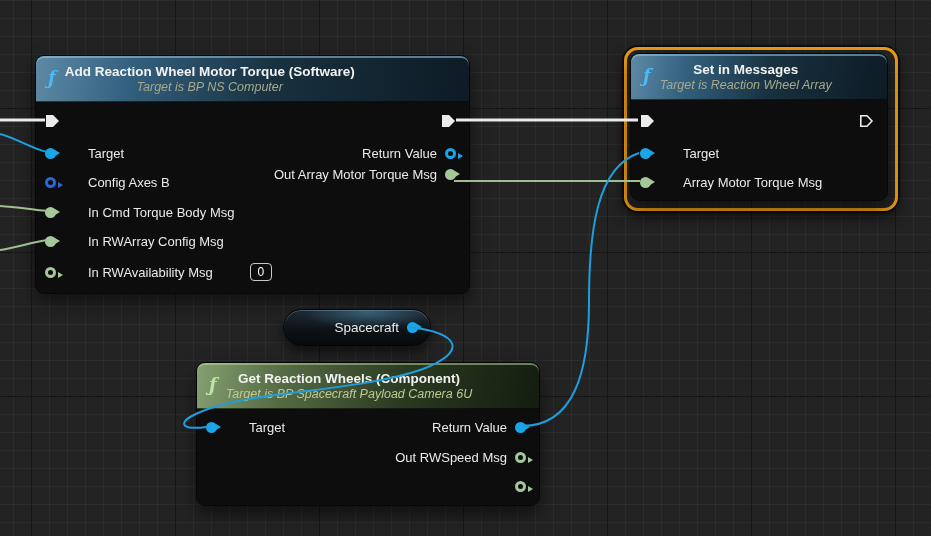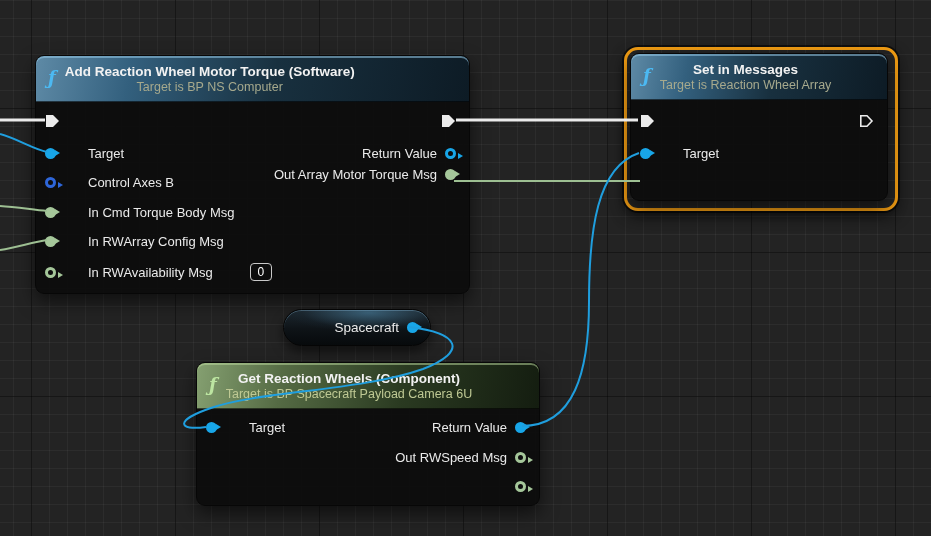--- a/index.html
+++ b/index.html
@@ -37,21 +37,21 @@
     box-shadow:inset 0 2px 0 rgba(190,220,160,0.5);
   }
   .fn{
     font-family:"DejaVu Serif", serif;font-style:italic;font-weight:bold;
     font-size:18px;line-height:1;flex:none;margin-top:-2px;
   }
   .head.blue .fn{color:#4cb9f2;}
   .head.green .fn{color:#bce5a1;}
   .ht{display:flex;flex-direction:column;gap:1px;min-width:0;text-align:center;}
   .title{font-size:13.5px;font-weight:bold;color:#f2f2f2;white-space:nowrap;}
-  .sub{font-size:12.5px;white-space:nowrap;}
+  .sub{font-size:12.5px;font-style:italic;white-space:nowrap;}
   .head.blue .sub{color:#a6a98d;}
   .head.green .sub{color:#bfc994;}
 
   .row{position:absolute;display:flex;align-items:center;gap:8px;height:20px;}
   .row.l{left:9px;gap:32px;}
   .row.r{right:13px;flex-direction:row-reverse;}
   .pl{font-size:13px;color:#eaeaea;white-space:nowrap;}
 
   .pc{width:11px;height:11px;border-radius:50%;position:relative;flex:none;box-sizing:border-box;}
   .pc::after{
@@ -117,21 +117,21 @@
         <path d="M1 1 L8 1 L14 7 L8 13 L1 13 Z" fill="#ebebeb"></path>
       </svg>
     </div>
 
     <div class="row l" style="top:87px">
       <span class="pc c-obj filled"></span>
       <span class="pl">Target</span>
     </div>
     <div class="row l" style="top:116px">
       <span class="pc c-struct hollow"></span>
-      <span class="pl">Control Axes B</span>
+      <span class="pl">Config Axes B</span>
     </div>
     <div class="row l" style="top:175px">
       <span class="pc c-msg filled"></span>
       <span class="pl">In RWArray Config Msg</span>
     </div>
     <div class="row l" style="top:146px">
       <span class="pc c-msg filled"></span>
       <span class="pl">In Cmd Torque Body Msg</span>
     </div>
     <div class="row l" style="top:206px">
@@ -168,20 +168,24 @@
     </div>
     <div class="row r" style="top:57px">
       <svg class="execpin" width="15" height="14" viewBox="0 0 15 14">
         <path d="M1.8 1.8 L8 1.8 L13 7 L8 12.2 L1.8 12.2 Z" fill="none" stroke="#ebebeb" stroke-width="1.6"></path>
       </svg>
     </div>
 
     <div class="row l" style="top:89px">
       <span class="pc c-obj filled"></span>
       <span class="pl">Target</span>
+    </div>
+    <div class="row l" style="top:118px">
+      <span class="pc c-msg filled"></span>
+      <span class="pl">Array Motor Torque Msg</span>
     </div>
   </div>
 
   <div class="pill" style="left:283px;top:309px;width:148px;height:37px">
     <span class="pl">Spacecraft</span>
     <span class="pc c-obj filled"></span>
   </div>
 
   <div class="node" style="left:196px;top:362px;width:342px;height:142px">
     <div class="head green">

